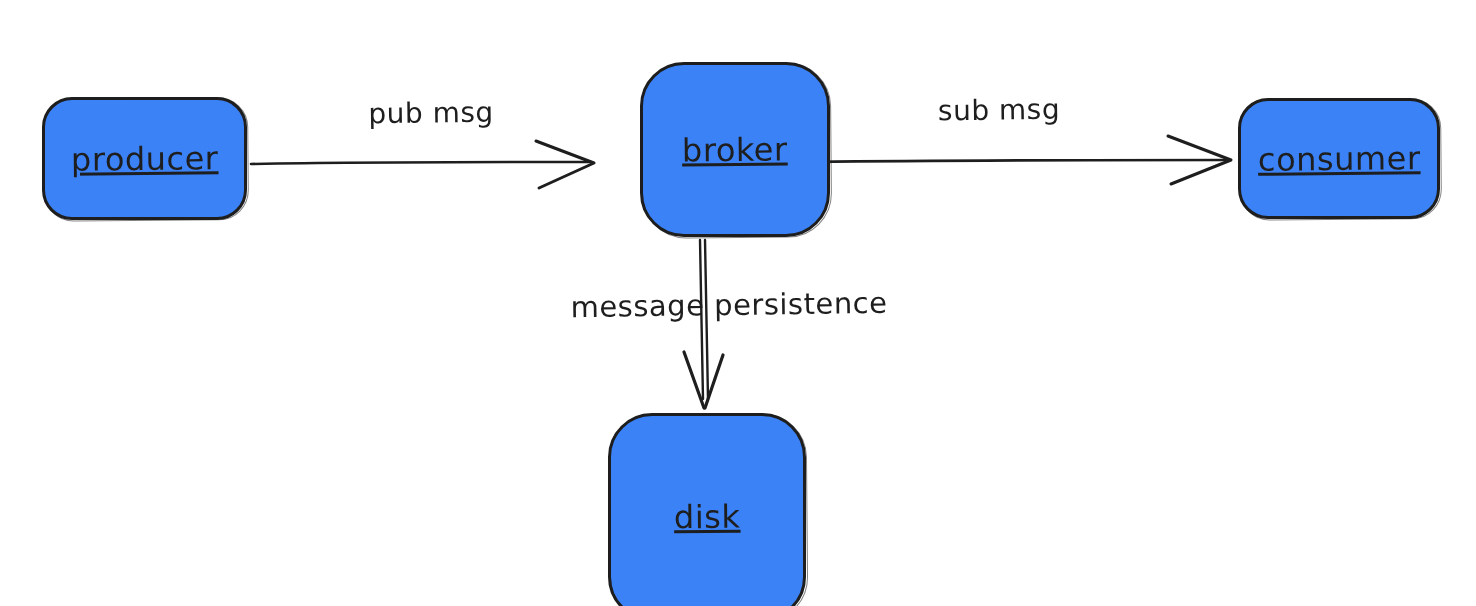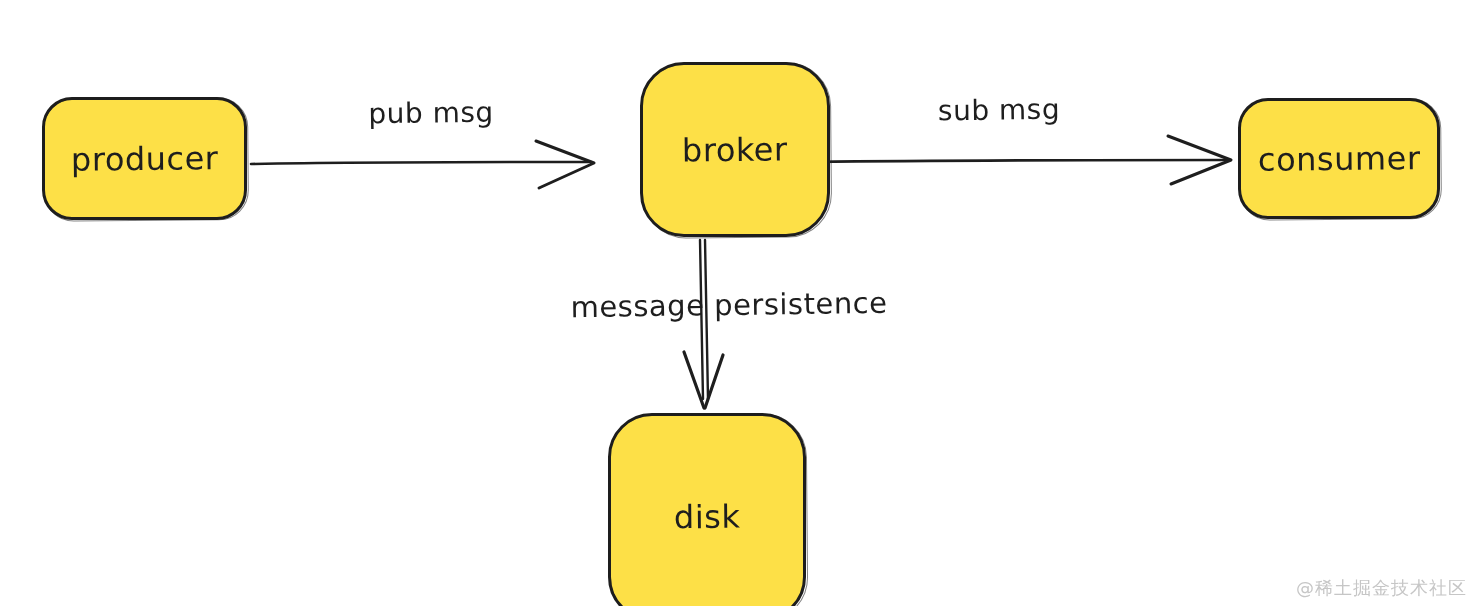--- a/index.html
+++ b/index.html
@@ -16,23 +16,24 @@
     font-family: "DejaVu Sans", sans-serif;
     color: #1e1e1e;
   }
   
   .node {
     position: absolute;
     display: flex;
     align-items: center;
     justify-content: center;
     border: 3px solid #1e1e1e;
-    background: #fde047;
+    background: #3b82f6;
     box-sizing: border-box;
     z-index: 2;
+    text-decoration: underline;
   }
   
   .node::after {
     content: "";
     position: absolute;
     inset: -3px;
     border: 1.5px solid rgba(30,30,30,0.55);
     border-radius: inherit;
     transform: rotate(-0.5deg) translate(1.5px, 1px);
     pointer-events: none;
@@ -121,15 +122,14 @@
   <div class="node node-disk">
     <span class="node-label">disk</span>
   </div>
 
   <div class="edge-label label-pub">pub msg</div>
 
   <div class="edge-label label-sub">sub msg</div>
 
   <div class="edge-label label-persist">message persistence</div>
 
-  <div class="watermark">@稀土掘金技术社区</div>
 
 </div>
 
 </body></html>

